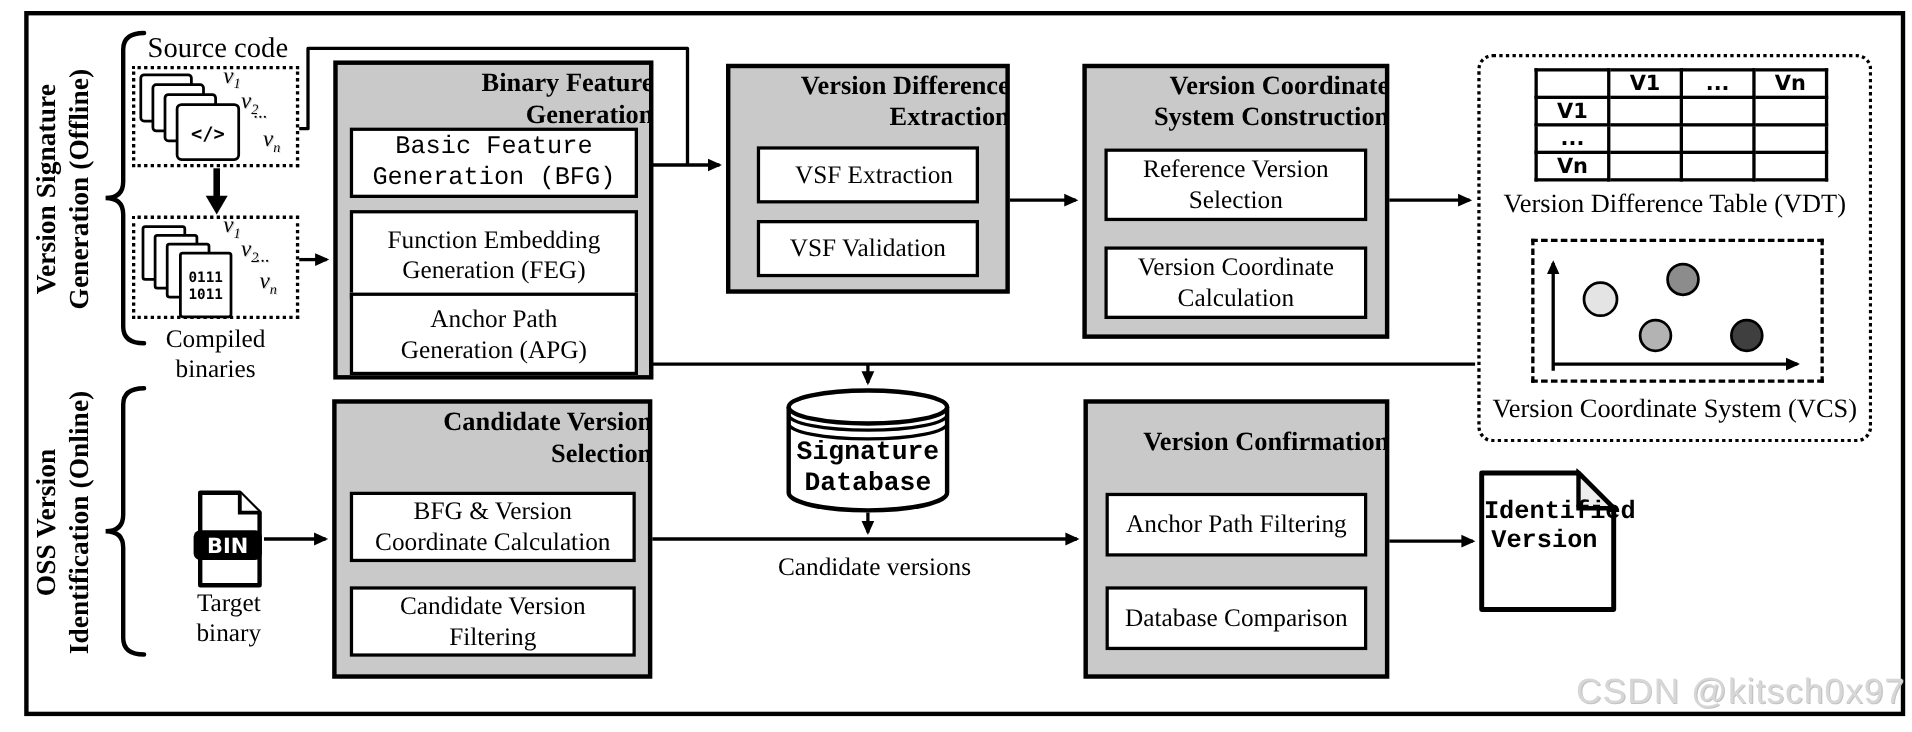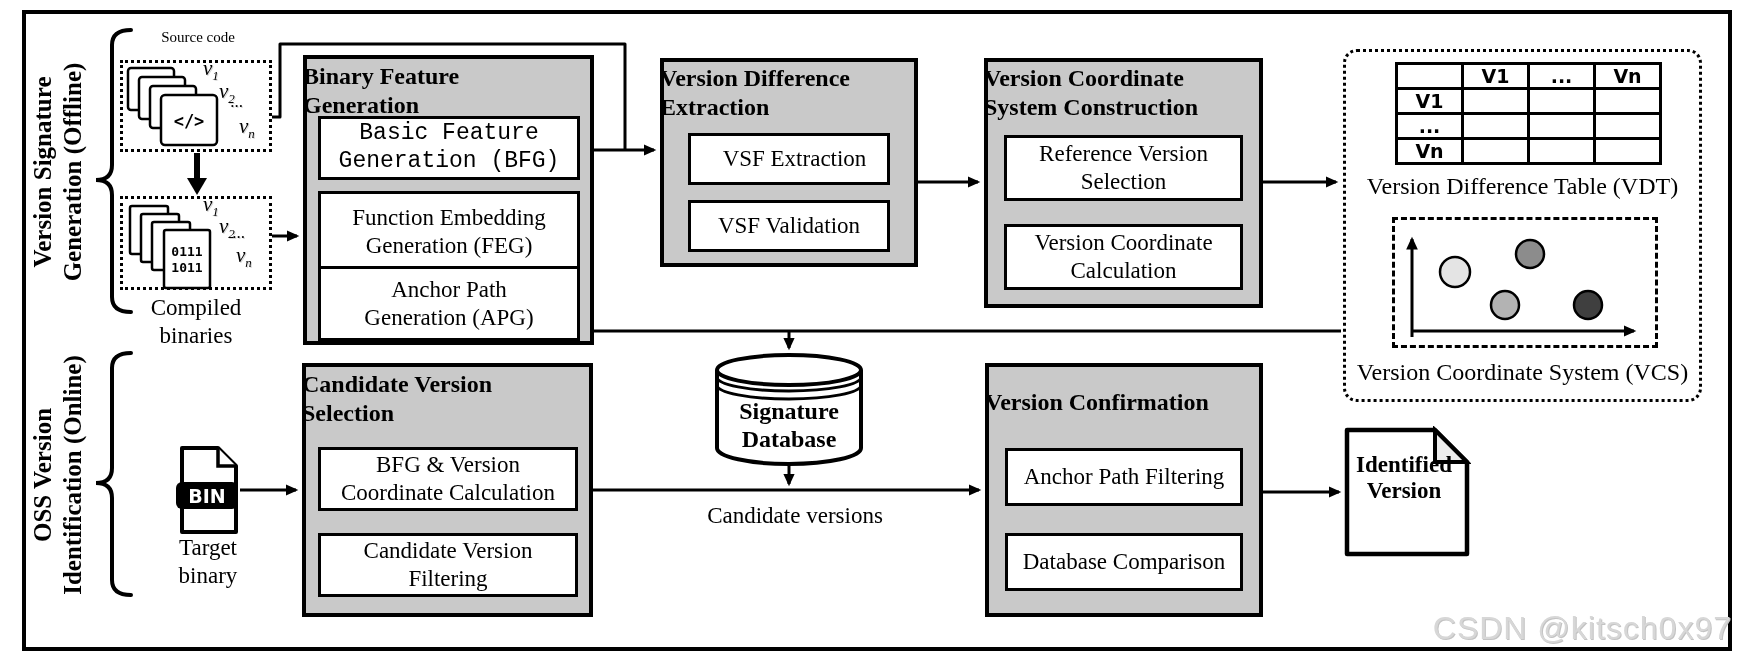--- a/index.html
+++ b/index.html
@@ -5,37 +5,37 @@
   html,body{margin:0;background:#fff;}
   #canvas{position:relative;width:1738px;height:665px;background:#fff;overflow:hidden;
           font-family:"Liberation Serif","DejaVu Serif",serif;color:#000;}
   .abs{position:absolute;}
   .layer{position:absolute;left:0;top:0;}
   .graybox{position:absolute;border:4px solid #000;background:#c9c9c9;box-sizing:border-box;}
   .wbox{position:absolute;border:3px solid #000;background:#fff;box-sizing:border-box;
         display:flex;flex-direction:column;align-items:center;justify-content:center;
         text-align:center;font-size:23px;line-height:1.2;}
   .wbox span{display:block;}
-  .title{position:absolute;font-weight:bold;font-size:24px;line-height:1.22;text-align:left;}
+  .title{position:absolute;font-weight:bold;font-size:24px;line-height:1.22;text-align:right;}
   .title span{display:block;}
   .cap{position:absolute;font-size:24px;line-height:1.2;text-align:center;}
   .cap span{display:block;}
   .dotted{position:absolute;border:3.5px dotted #000;box-sizing:border-box;}
   .dotted-container{position:absolute;border:3.5px dotted #000;border-radius:14px;box-sizing:border-box;}
   .dashed{position:absolute;border:3px dashed #000;box-sizing:border-box;}
   .vlabel{position:absolute;width:320px;height:62px;font-weight:bold;font-size:25px;line-height:1.2;
           text-align:center;transform:rotate(-90deg);}
   .vlabel span{display:block;}
   .vtag{position:absolute;font-style:italic;font-size:21px;text-shadow:1px 1px 0 #d9d9d9;}
   .vtag sub{font-size:13px;}
   #vdt-table{position:absolute;left:1395px;top:62px;border-collapse:collapse;table-layout:fixed;}
   #vdt-table td{border:3px solid #000;width:63px;height:22px;padding:0;text-align:center;
                 font:bold 19px/22px "DejaVu Sans",sans-serif;}
   .dbtext{position:absolute;font-weight:bold;font-size:24px;line-height:1.15;text-align:center;}
-  .dbtext span{display:block;}
+  .dbtext span{display:block;font-family:Liberation Mono, monospace;}
   #watermark{position:absolute;left:1350px;top:610px;width:382px;text-align:right;
              font:32px "Liberation Sans",sans-serif;color:#d7d7d7;letter-spacing:1px;
              text-shadow:1px 1px 0 #c3c3c3;}
 </style>
 </head>
 <body>
 
 <div id="canvas">
 
   <div class="graybox" style="left:303px;top:55px;width:291px;height:290px;"></div>
@@ -70,21 +70,21 @@
 
   <div class="vlabel" style="left:-101px;top:141px;">
     <span>Version Signature</span>
     <span>Generation (Offline)</span>
   </div>
   <div class="vlabel" style="left:-101px;top:444px;">
     <span>OSS Version</span>
     <span>Identification (Online)</span>
   </div>
 
-  <div class="cap" style="left:118px;top:28px;width:160px;font-size:15px;">Source code</div>
+  <div class="cap" style="left:118px;top:28px;width:160px;font-size:26px;">Source code</div>
   <div class="dotted" style="left:120px;top:60px;width:152px;height:92px;"></div>
   <svg class="abs" style="left:126px;top:64px;" width="150" height="90">
     <rect x="2" y="4" width="46" height="42" rx="3" fill="#fff" stroke="#000" stroke-width="2.5"></rect>
     <rect x="13" y="13" width="46" height="42" rx="3" fill="#fff" stroke="#000" stroke-width="2.5"></rect>
     <rect x="24" y="22" width="46" height="42" rx="3" fill="#fff" stroke="#000" stroke-width="2.5"></rect>
     <rect x="35" y="31" width="56" height="50" rx="4" fill="#fff" stroke="#000" stroke-width="2.5"></rect>
     <text x="63" y="63" text-anchor="middle" font-family="DejaVu Sans Mono, monospace" font-weight="bold" font-size="17">&lt;/&gt;</text>
   </svg>
   <span class="vtag" style="left:203px;top:56px;"><span>v</span><sub>1</sub></span>
   <span class="vtag" style="left:219px;top:79px;"><span>v</span><sub>2</sub></span>

